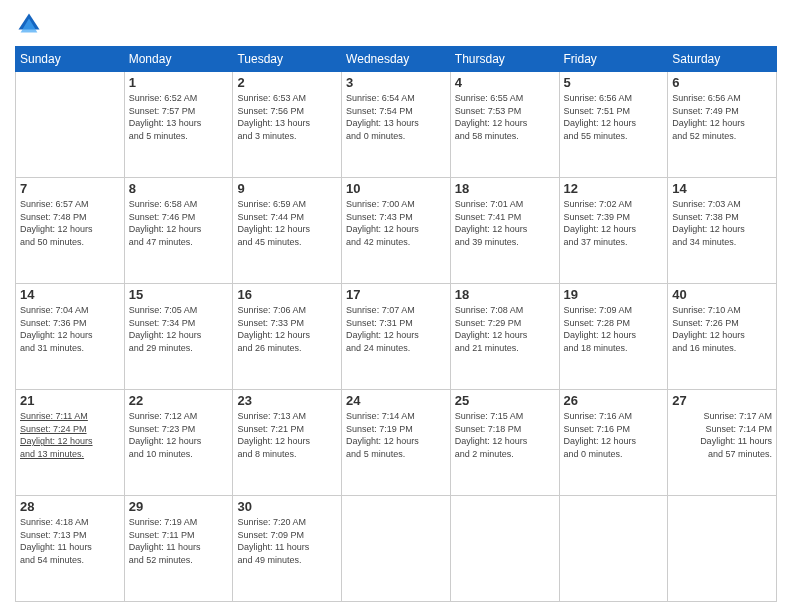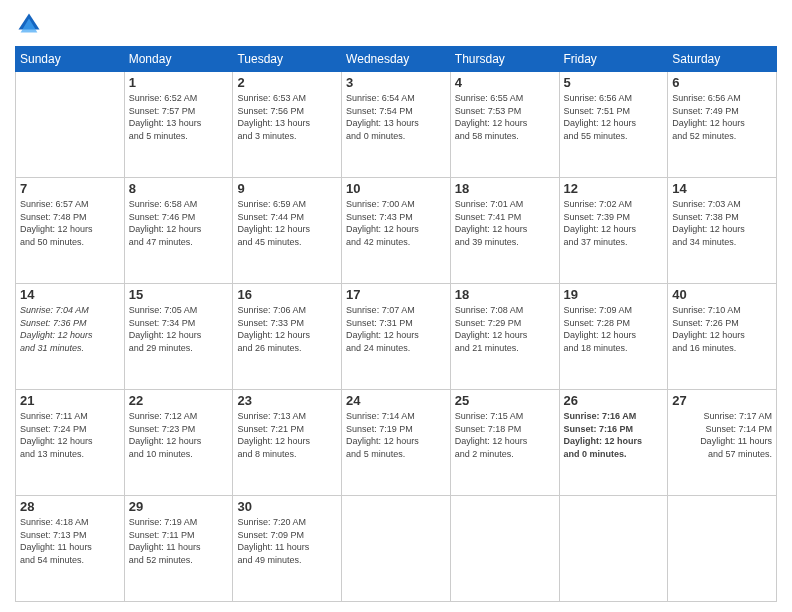--- a/index.html
+++ b/index.html
@@ -219,21 +219,21 @@
             <span class="day-num">14</span>
             <div class="day-info" style="white-space: pre-line;">Sunrise: 7:03 AM
 Sunset: 7:38 PM
 Daylight: 12 hours
 and 34 minutes.</div>
           </td>
         </tr>
         <tr>
           <td>
             <span class="day-num">14</span>
-            <div class="day-info" style="white-space: pre-line; font-style: italic;">Sunrise: 7:04 AM
+            <div class="day-info" style="white-space: pre-line;">Sunrise: 7:04 AM
 Sunset: 7:36 PM
 Daylight: 12 hours
 and 31 minutes.</div>
           </td>
           <td>
             <span class="day-num">15</span>
             <div class="day-info" style="white-space: pre-line;">Sunrise: 7:05 AM
 Sunset: 7:34 PM
 Daylight: 12 hours
 and 29 minutes.</div>
@@ -270,21 +270,21 @@
             <span class="day-num">40</span>
             <div class="day-info" style="white-space: pre-line;">Sunrise: 7:10 AM
 Sunset: 7:26 PM
 Daylight: 12 hours
 and 16 minutes.</div>
           </td>
         </tr>
         <tr>
           <td>
             <span class="day-num">21</span>
-            <div class="day-info" style="white-space: pre-line;">Sunrise: 7:11 AM
+            <div class="day-info" style="white-space: pre-line; text-decoration: underline;">Sunrise: 7:11 AM
 Sunset: 7:24 PM
 Daylight: 12 hours
 and 13 minutes.</div>
           </td>
           <td>
             <span class="day-num">22</span>
             <div class="day-info" style="white-space: pre-line;">Sunrise: 7:12 AM
 Sunset: 7:23 PM
 Daylight: 12 hours
 and 10 minutes.</div>
@@ -305,21 +305,21 @@
           </td>
           <td>
             <span class="day-num">25</span>
             <div class="day-info" style="white-space: pre-line;">Sunrise: 7:15 AM
 Sunset: 7:18 PM
 Daylight: 12 hours
 and 2 minutes.</div>
           </td>
           <td>
             <span class="day-num">26</span>
-            <div class="day-info" style="white-space: pre-line; font-weight: bold;">Sunrise: 7:16 AM
+            <div class="day-info" style="white-space: pre-line;">Sunrise: 7:16 AM
 Sunset: 7:16 PM
 Daylight: 12 hours
 and 0 minutes.</div>
           </td>
           <td>
             <span class="day-num">27</span>
             <div class="day-info" style="white-space: pre-line; text-align: right;">Sunrise: 7:17 AM
 Sunset: 7:14 PM
 Daylight: 11 hours
 and 57 minutes.</div>

